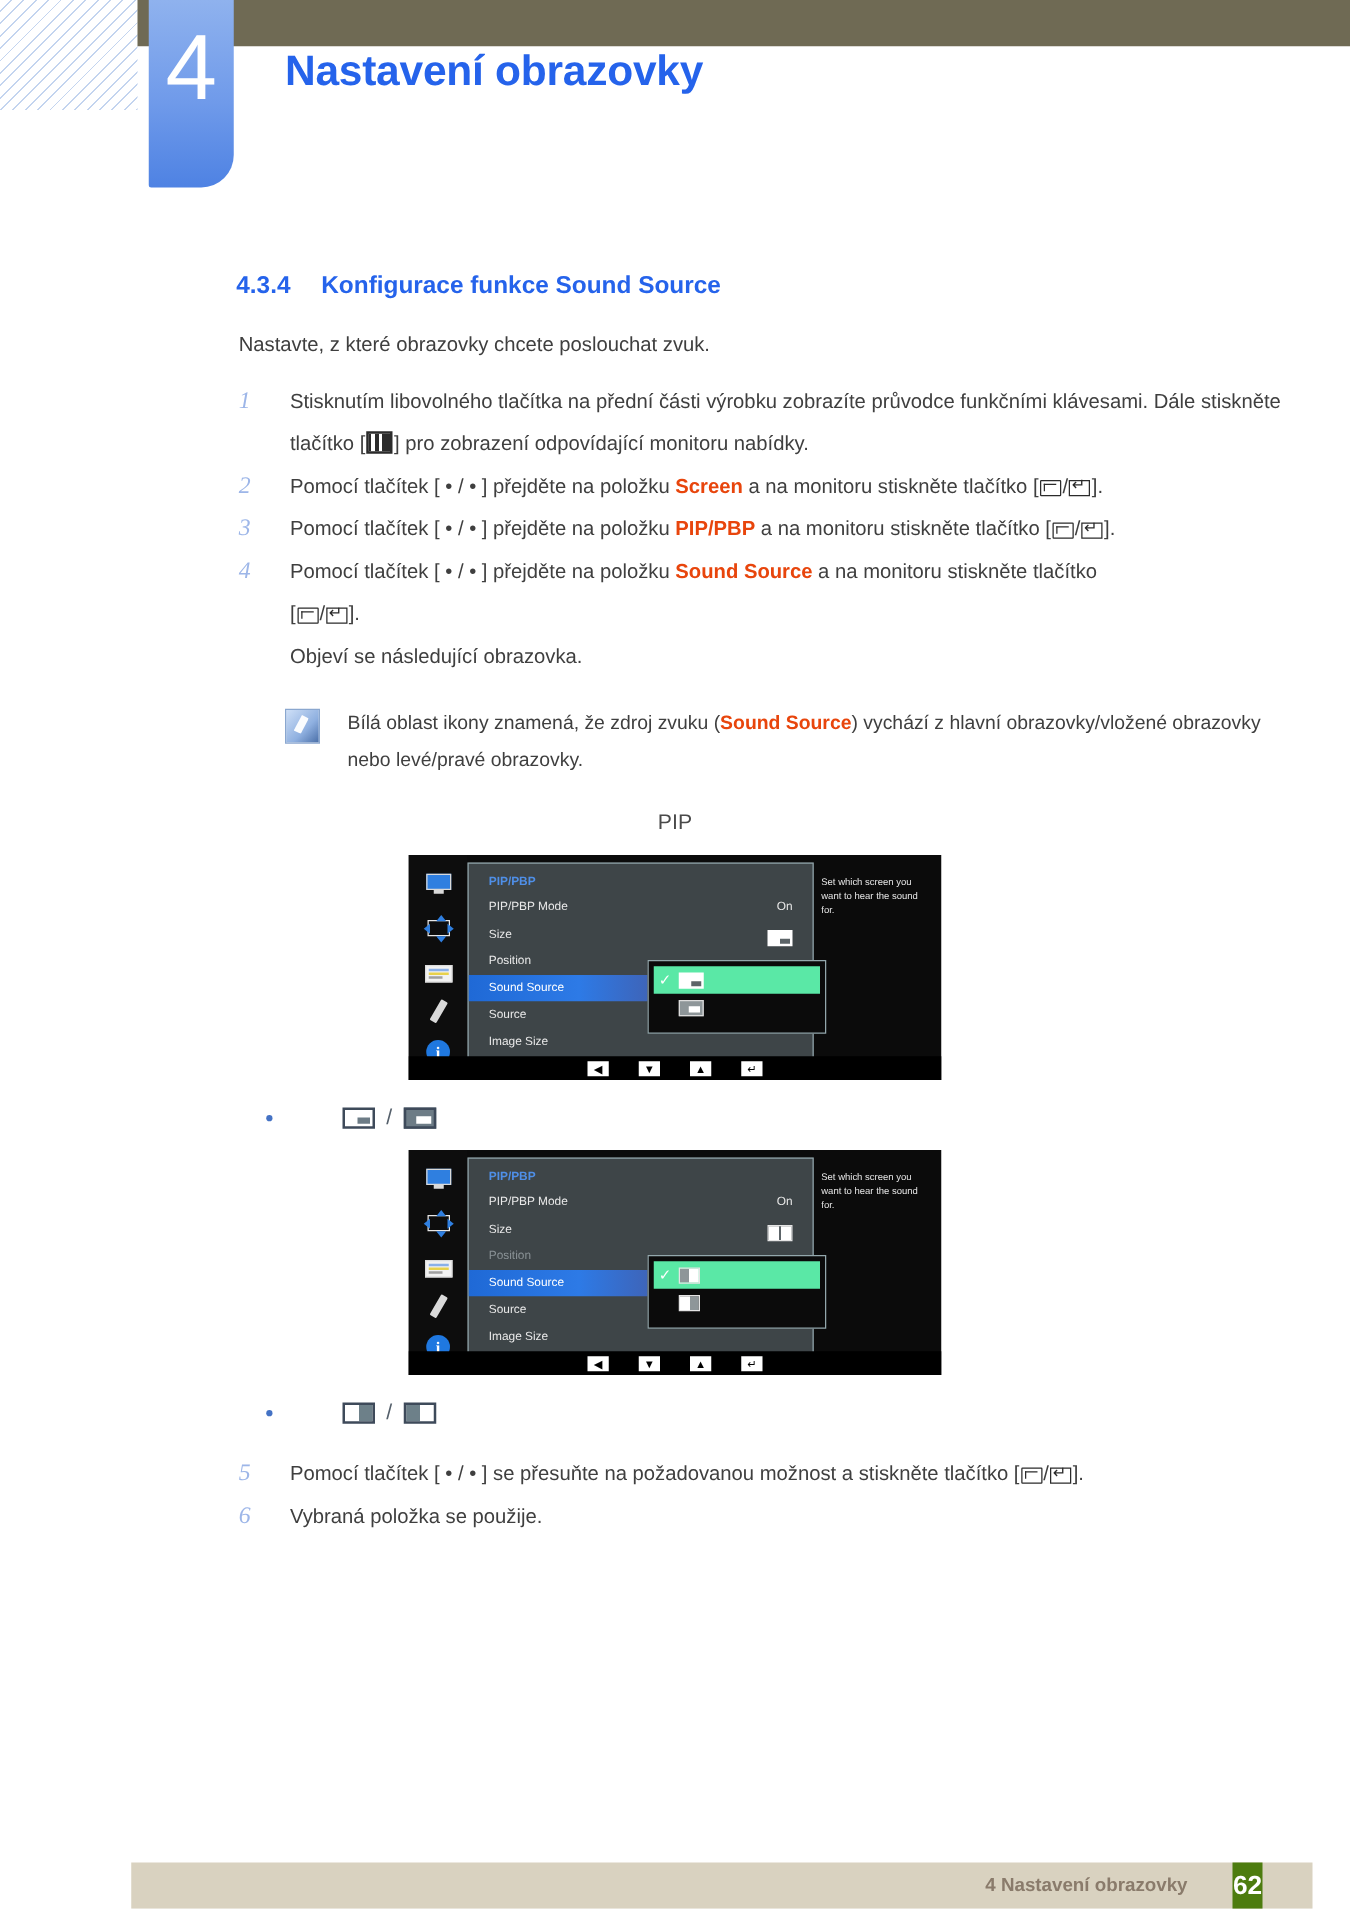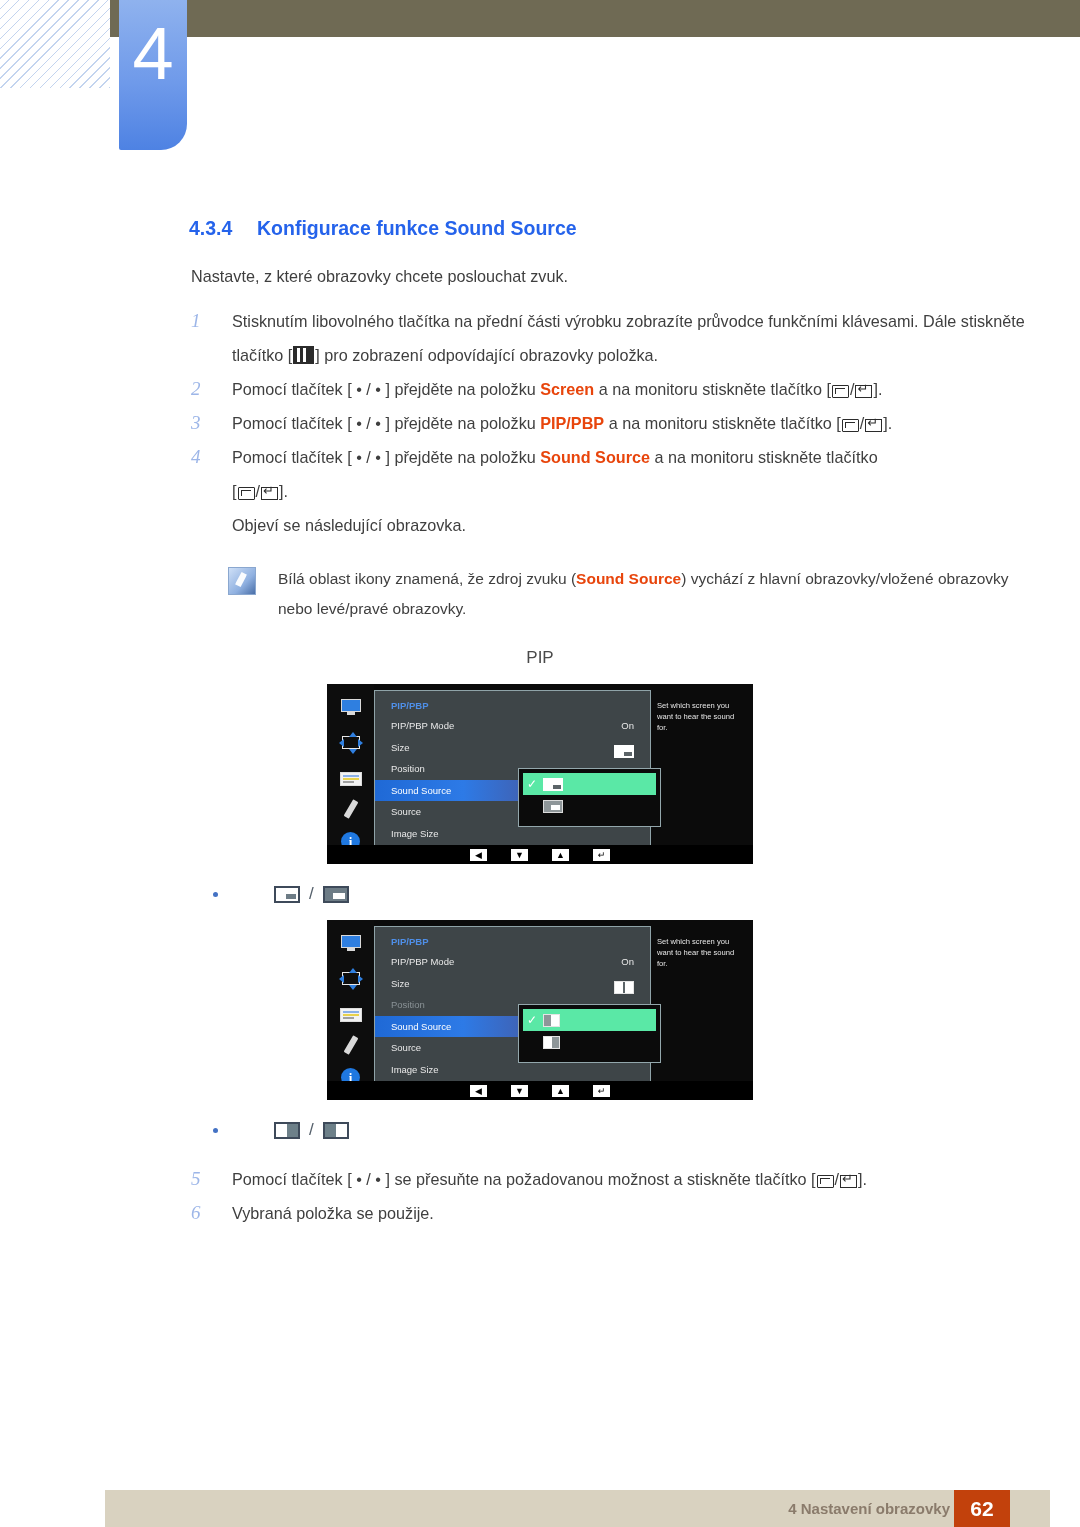--- a/index.html
+++ b/index.html
@@ -503,52 +503,53 @@
     right: 100px;
     top: 0;
     line-height: 37px;
     font-size: 15px;
     color: #8a7b6b;
     font-weight: bold;
   }
   .footer-page {
     position: absolute;
     right: 40px; top: 0;
-    width: 56px; height: 37px;
-    background: #c2410c;
+    width: 24px; height: 37px;
+    background: #4d7c0f;
     color: #ffffff;
     font-size: 21px;
     font-weight: bold;
     line-height: 37px;
     text-align: center;
   }
 </style>
 </head>
 <body>
 
 <div class="header">
   <div class="hatch"></div>
   <div class="header-bar"></div>
   <div class="chapter-tab"></div>
   <div class="chapter-num">4</div>
+  <div class="chapter-title">Nastavení obrazovky</div>
 </div>
 
 <div class="content">
 
   <div class="sec-heading">
     <span class="num">4.3.4</span><span>Konfigurace funkce Sound Source</span>
   </div>
 
   <div class="lead">Nastavte, z které obrazovky chcete poslouchat zvuk.</div>
 
   <ol class="steps">
 
     <li>
       <span class="marker">1</span>
-      <span>Stisknutím libovolného tlačítka na přední části výrobku zobrazíte průvodce funkčními klávesami. Dále stiskněte tlačítko [</span><span class="key key-menu"></span><span>] pro zobrazení odpovídající obrazovky položka.</span>
+      <span>Stisknutím libovolného tlačítka na přední části výrobku zobrazíte průvodce funkčními klávesami. Dále stiskněte tlačítko [</span><span class="key key-menu"></span><span>] pro zobrazení odpovídající monitoru nabídky.</span>
     </li>
 
     <li>
       <span class="marker">2</span>
       <span>Pomocí tlačítek [ • / • ] přejděte na položku </span><span class="hl">Screen</span><span> a na monitoru stiskněte tlačítko [</span><span class="key key-src"></span><span>/</span><span class="key key-ret"></span><span>].</span>
     </li>
 
     <li>
       <span class="marker">3</span>
       <span>Pomocí tlačítek [ • / • ] přejděte na položku </span><span class="hl">PIP/PBP</span><span> a na monitoru stiskněte tlačítko [</span><span class="key key-src"></span><span>/</span><span class="key key-ret"></span><span>].</span>

